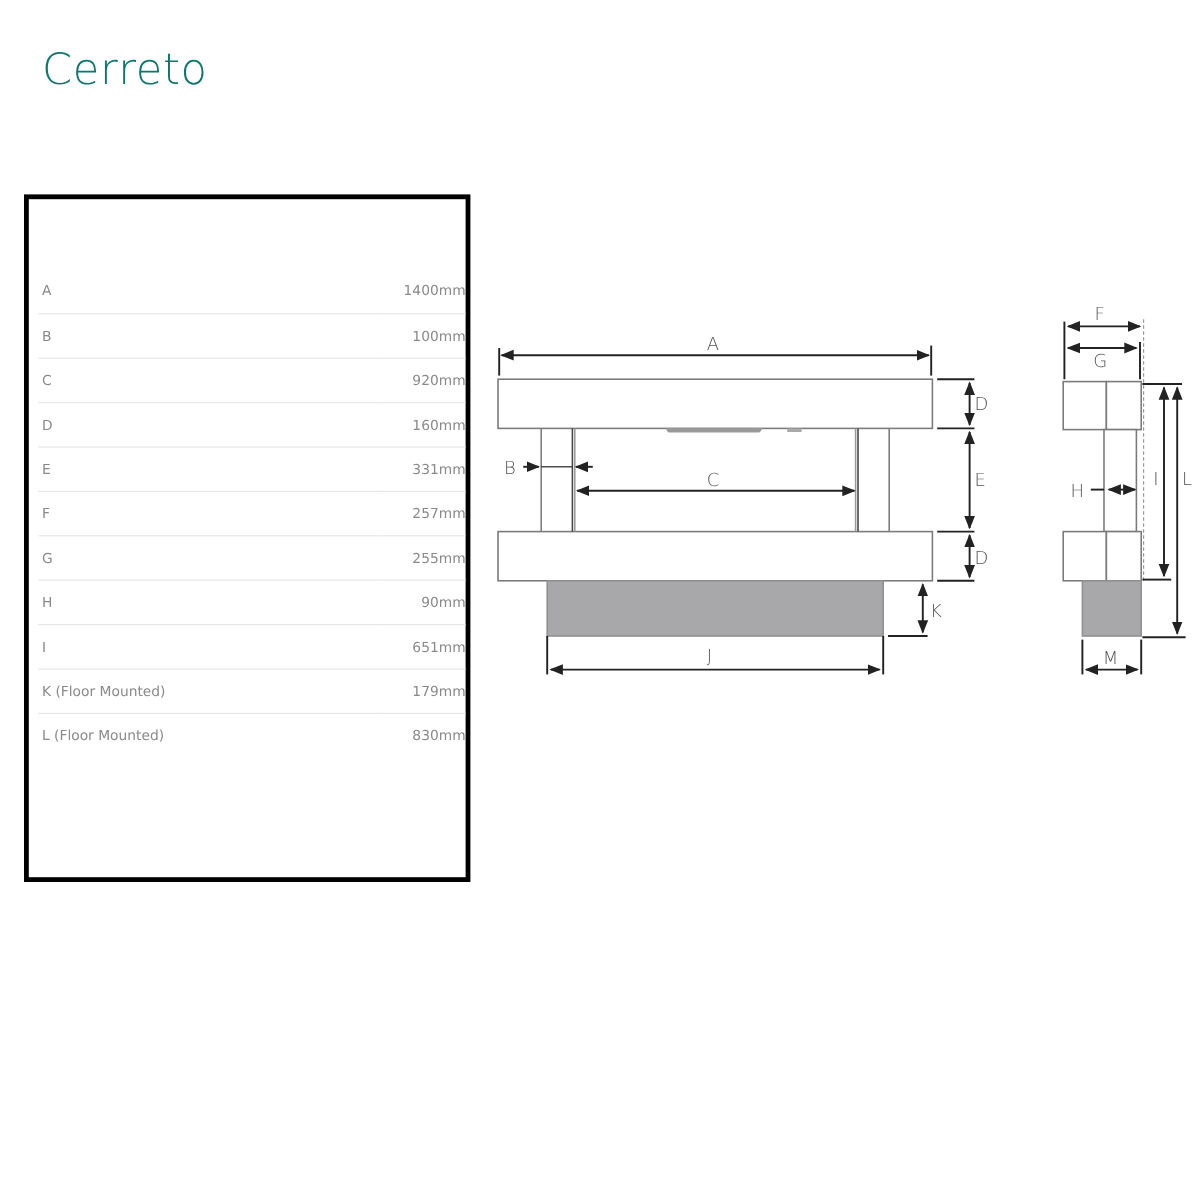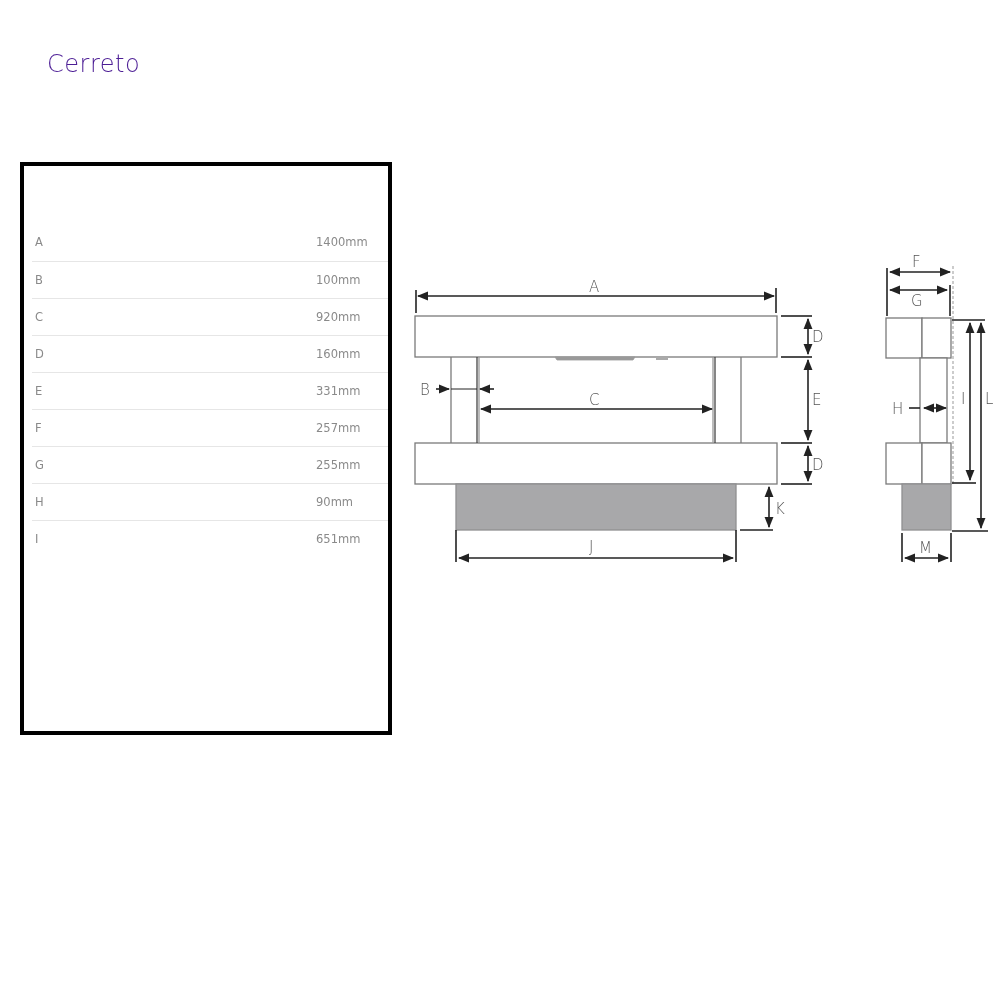--- a/index.html
+++ b/index.html
@@ -1,26 +1,26 @@
 <!DOCTYPE html>
 <html><head>
 <meta charset="utf-8">
 <style>
   html, body { margin:0; padding:0; background:#ffffff; }
   body { width:1000px; height:1000px; position:relative; overflow:hidden;
          font-family:"DejaVu Sans", "Liberation Sans", sans-serif; color:#222; }
-  .title { position:absolute; left:35px; top:38px; font-size:24px; font-weight:300;
-           letter-spacing:0.5px; color:#4c1d95; margin:12px; font-family:"DejaVu Sans", sans-serif; }
+  .title { position:absolute; left:35px; top:38px; font-size:36px; font-weight:300;
+           letter-spacing:0.5px; color:#0f766e; margin:0; font-family:"DejaVu Sans", sans-serif; }
   .spec-box { position:absolute; left:20px; top:162px; width:364px; height:565px;
               border:4px solid #000; background:#fff; }
   .spec-table { position:absolute; left:8px; top:58px; width:356px; border-collapse:collapse; }
   .spec-row { height:37px; border-top:1px solid #e6e6e6; }
   .spec-row:first-child { border-top:none; }
   .spec-row td { font-size:11.5px; color:#8a8a8a; padding:0 0 0 3px; vertical-align:middle; }
-  .spec-row td.val { width:72px; padding-left:0; }
+  .spec-row td.val { width:72px; padding-left:0;text-align:right; }
   .diagram { position:absolute; left:0; top:0; width:1000px; height:1000px; }
   .lbl { font-family:"DejaVu Sans", sans-serif; font-size:15px; fill:#555; font-weight:300; }
 </style>
 </head>
 <body>
 
 <h1 class="title">Cerreto</h1>
 
 <div class="spec-box">
   <table class="spec-table">
@@ -53,20 +53,28 @@
           <td>G</td>
           <td class="val">255mm</td>
         </tr>
       <tr class="spec-row">
           <td>H</td>
           <td class="val">90mm</td>
         </tr>
       <tr class="spec-row">
           <td>I</td>
           <td class="val">651mm</td>
+        </tr>
+      <tr class="spec-row">
+          <td>K (Floor Mounted)</td>
+          <td class="val">179mm</td>
+        </tr>
+      <tr class="spec-row">
+          <td>L (Floor Mounted)</td>
+          <td class="val">830mm</td>
         </tr>
     </tbody>
   </table>
 </div>
 
 <svg class="diagram" viewBox="0 0 1000 1000">
   <defs>
     <marker id="ah" viewBox="0 0 10 10" refX="9" refY="5" markerWidth="7" markerHeight="7" orient="auto-start-reverse">
       <path d="M0,1 L10,5 L0,9 z" fill="#222"></path>
     </marker>

